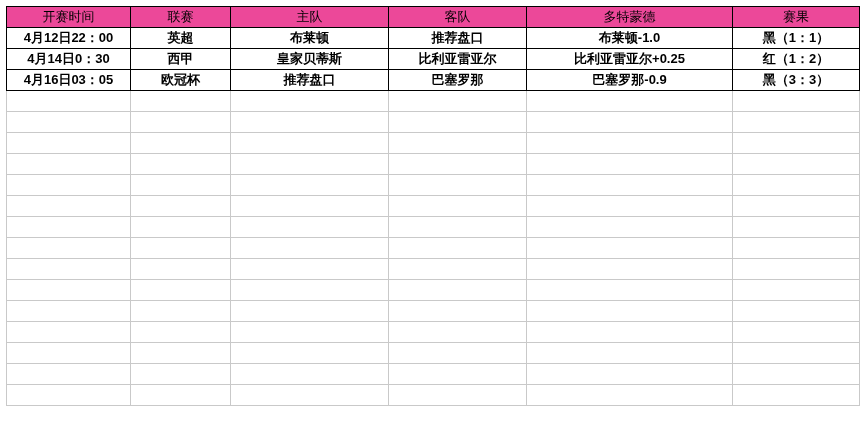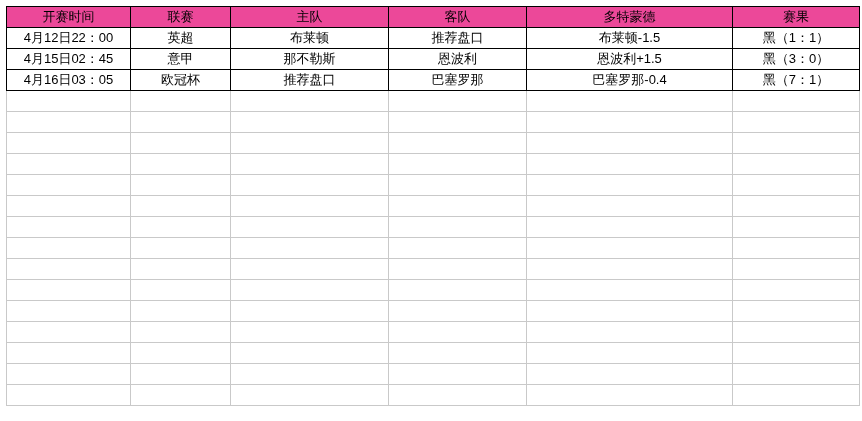--- a/index.html
+++ b/index.html
@@ -40,20 +40,21 @@
     font-family: "Liberation Sans", "DejaVu Sans", sans-serif;
   }
   table.grid tr.header-row td {
     background: #ec4899;
     border: 1px solid #000000;
     font-weight: normal;
     font-size: 13px;
   }
   table.grid tr.data-row td {
     border: 1px solid #000000;
+    font-weight: bold;
   }
   td.red-text { color: #ff0000; }
   td.blank { background: #ffffff; }
   
   col.c0 { width: 124px; }
   col.c1 { width: 100px; }
   col.c2 { width: 158px; }
   col.c3 { width: 138px; }
   col.c4 { width: 206px; }
   col.c5 { width: 127px; }
@@ -79,41 +80,41 @@
         <td>客队</td>
         <td>多特蒙德</td>
         <td>赛果</td>
       </tr>
 
       <tr class="data-row">
         <td>4月12日22：00</td>
         <td>英超</td>
         <td>布莱顿</td>
         <td>推荐盘口</td>
-        <td>布莱顿-1.5</td>
+        <td>布莱顿-1.0</td>
         <td>黑（1：1）</td>
       </tr>
 
-
       <tr class="data-row">
-        <td>4月15日02：45</td>
-        <td>意甲</td>
-        <td>那不勒斯</td>
-        <td>恩波利</td>
-        <td>恩波利+1.5</td>
-        <td>黑（3：0）</td>
-      </tr>
+        <td>4月14日0：30</td>
+        <td>西甲</td>
+        <td>皇家贝蒂斯</td>
+        <td>比利亚雷亚尔</td>
+        <td>比利亚雷亚尔+0.25</td>
+        <td class="red-text">红（1：2）</td>
+      </tr>
+
 
       <tr class="data-row">
         <td>4月16日03：05</td>
         <td>欧冠杯</td>
         <td>推荐盘口</td>
         <td>巴塞罗那</td>
-        <td>巴塞罗那-0.4</td>
-        <td>黑（7：1）</td>
+        <td>巴塞罗那-0.9</td>
+        <td>黑（3：3）</td>
       </tr>
 
       <tr>
           <td class="blank"></td>
           <td class="blank"></td>
           <td class="blank"></td>
           <td class="blank"></td>
           <td class="blank"></td>
           <td class="blank"></td>
         </tr>

